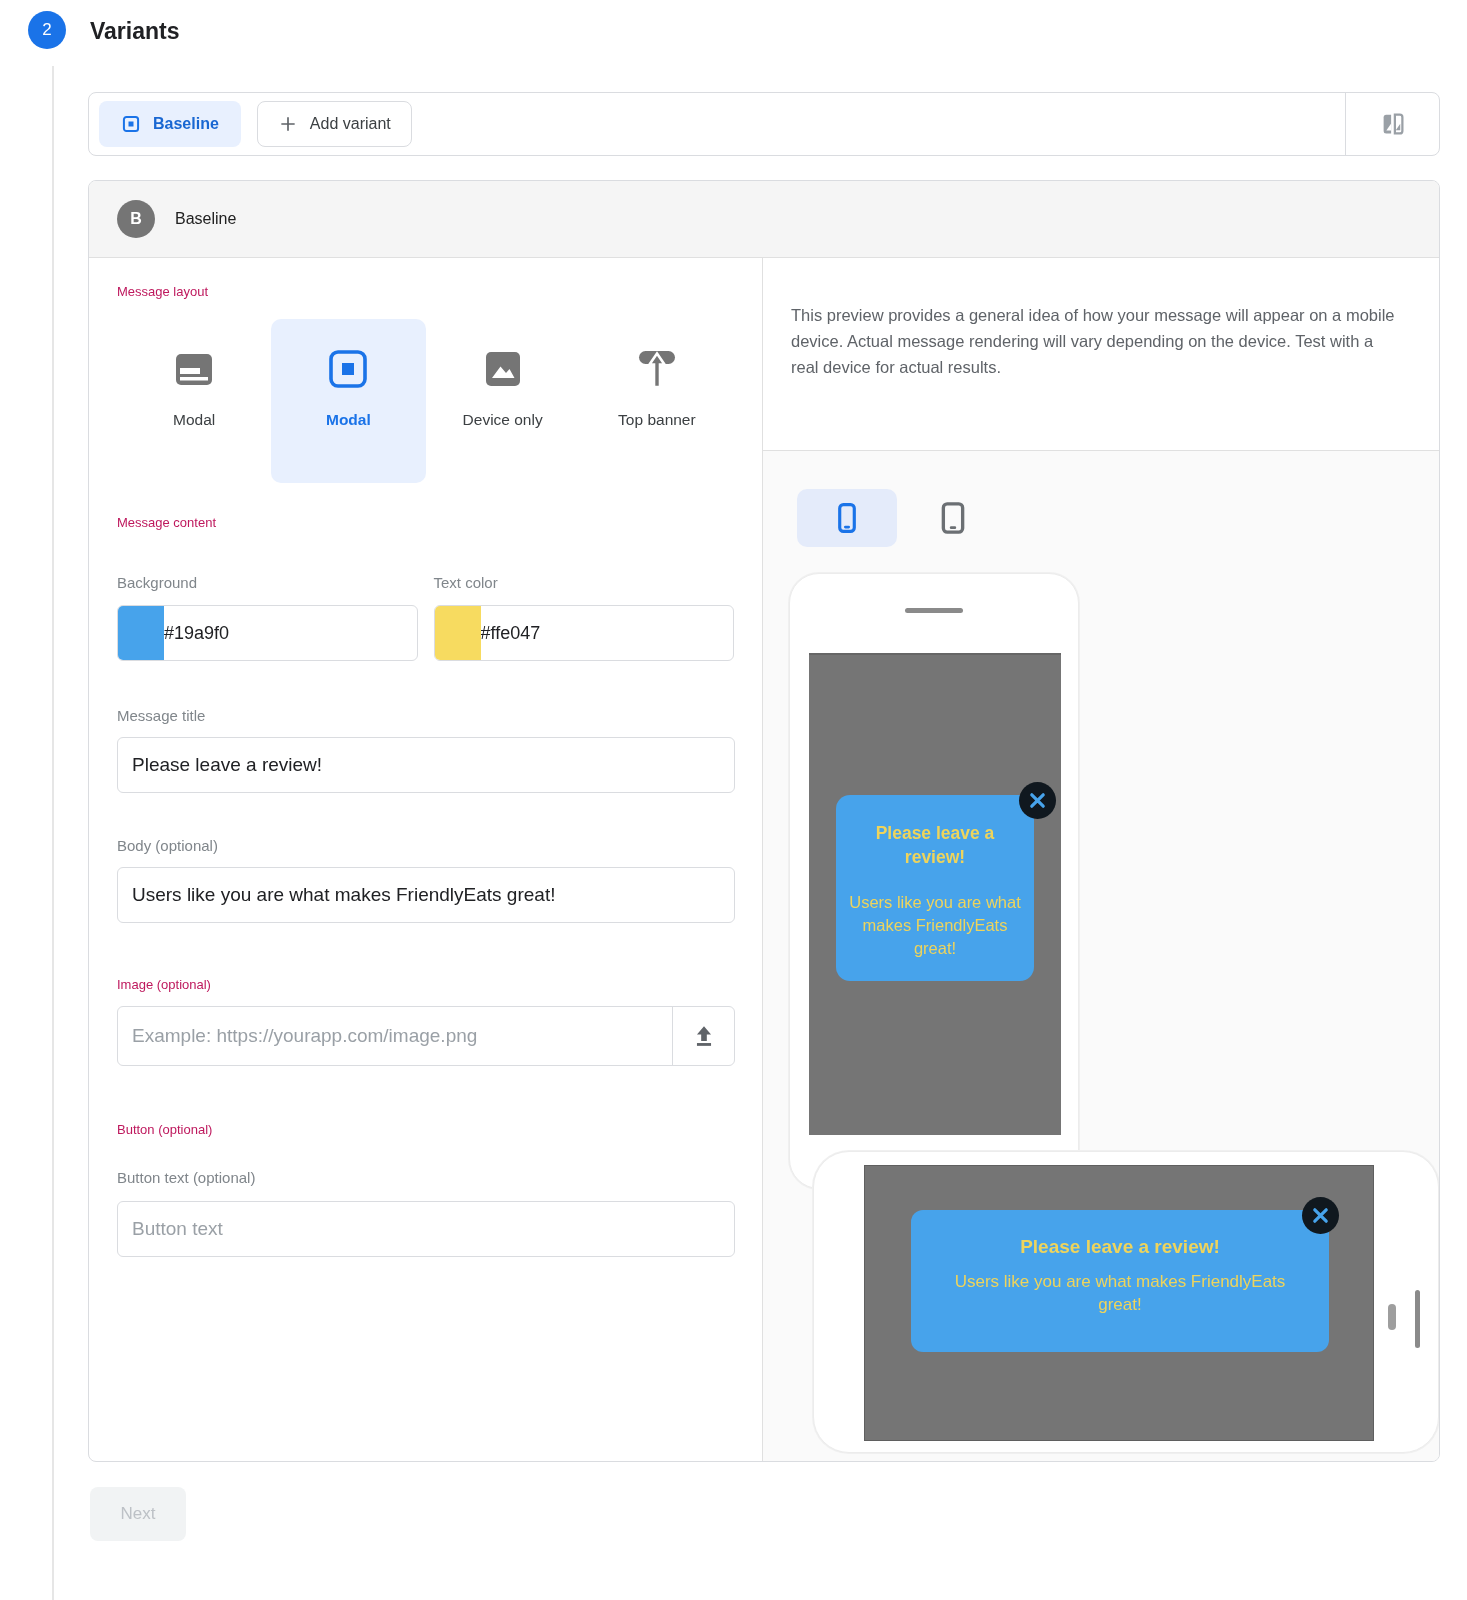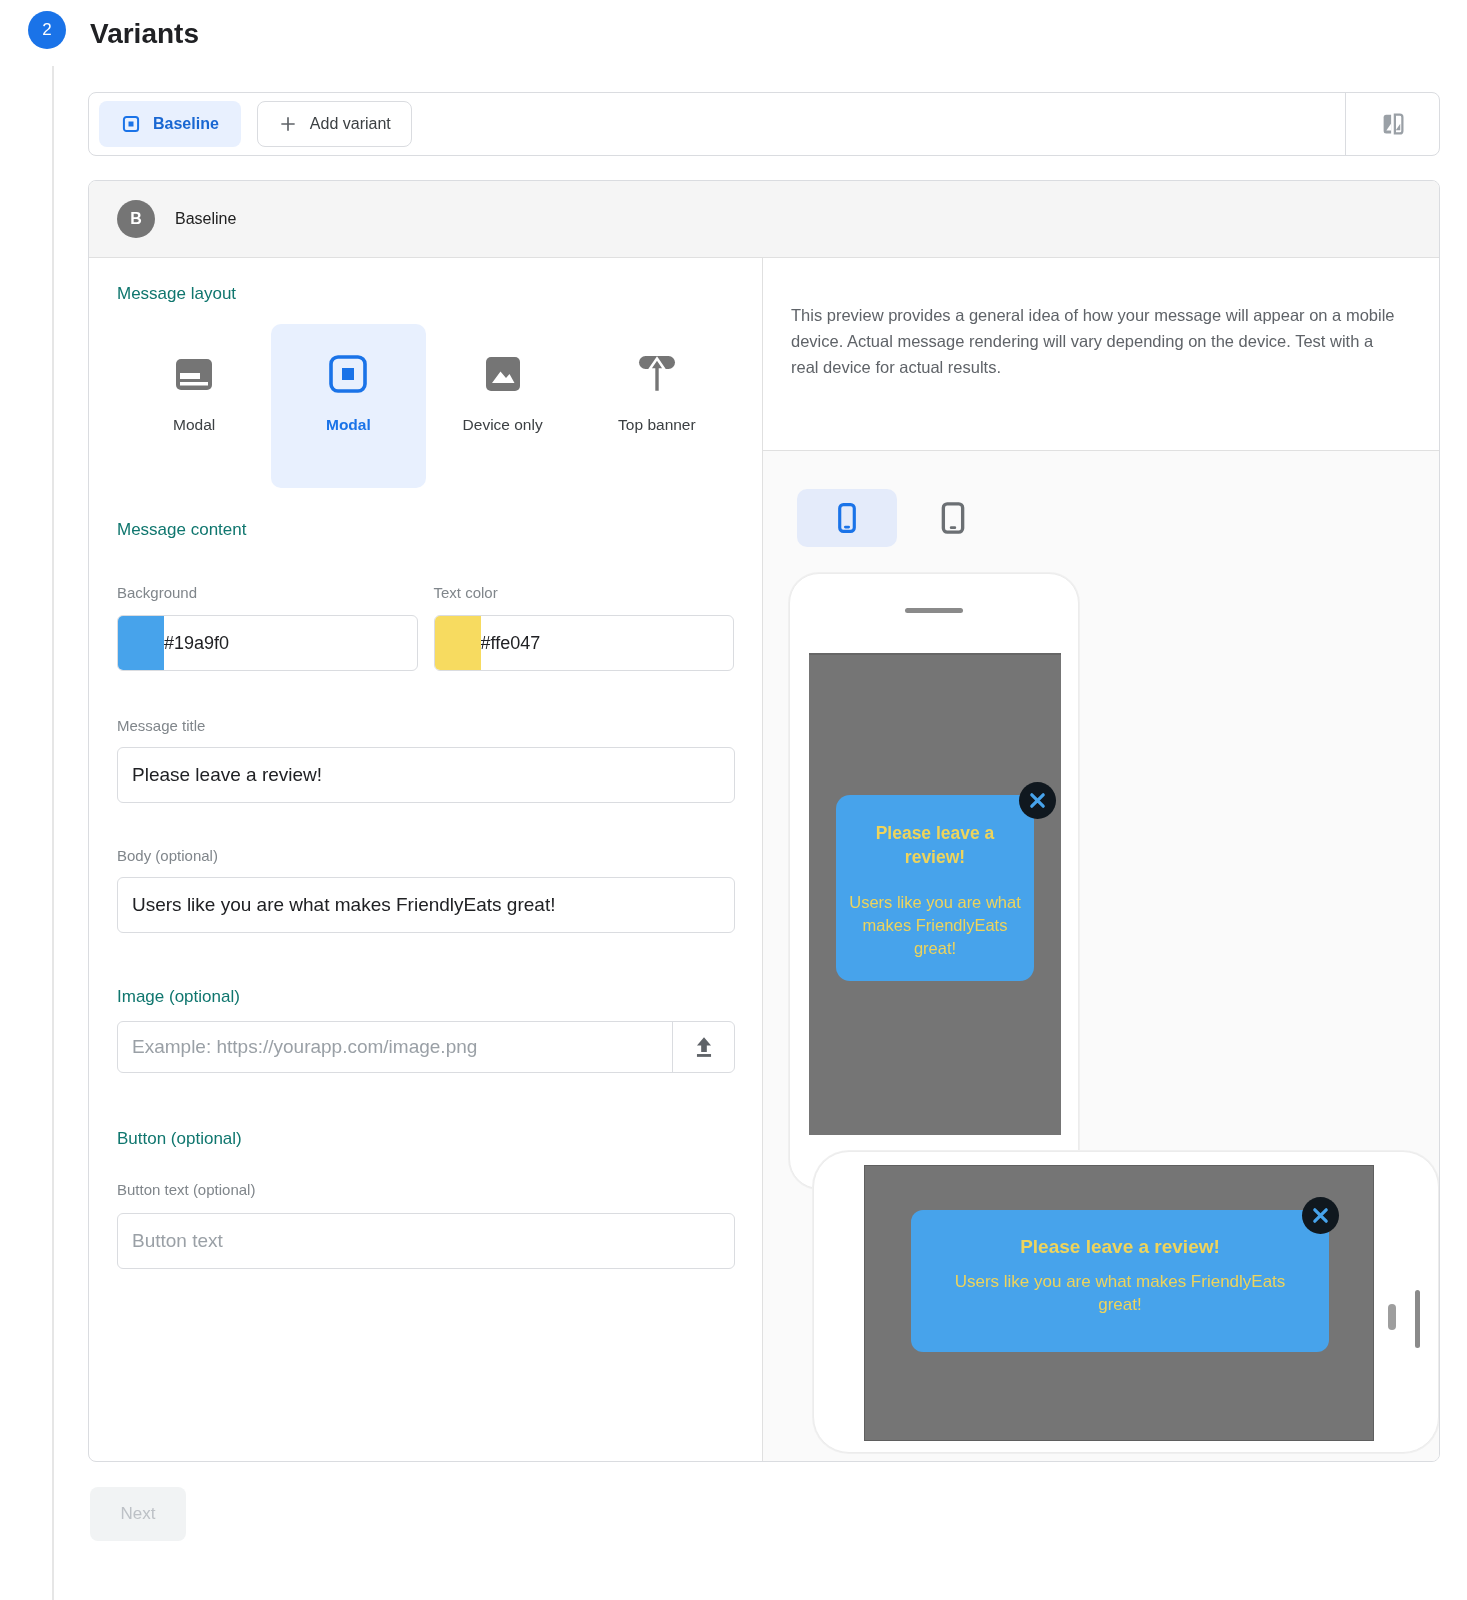--- a/index.html
+++ b/index.html
@@ -3,21 +3,21 @@
 <meta charset="utf-8">
 <style>
   * { box-sizing: border-box; margin: 0; padding: 0; }
   html,body { background:#fff; }
   body { font-family: "Liberation Sans", sans-serif; width:1467px; height:1600px; position:relative; color:#202124; }
   .page { position:absolute; inset:0; overflow:hidden; }
 
   
   .step-badge { position:absolute; left:28px; top:11px; width:38px; height:38px; border-radius:50%;
     background:#1a73e8; color:#fff; font-size:17px; display:flex; align-items:center; justify-content:center; }
-  .step-title { position:absolute; left:90px; top:18px; font-size:28px; font-weight:bold; color:#202124; }
+  .step-title { position:absolute; left:90px; top:18px; font-size:23px; font-weight:bold; color:#202124; }
   .step-line { position:absolute; left:52px; top:66px; width:2px; height:1534px; background:#e6e6e6; }
 
   
   .tabbar { position:absolute; left:88px; top:92px; width:1352px; height:64px; border:1px solid #dadce0;
     border-radius:8px; display:flex; align-items:stretch; background:#fff; }
   .tabbar-left { flex:1; display:flex; align-items:center; padding:0 10px; }
   .tab-chip { display:flex; align-items:center; gap:12px; background:#e8f0fe; border-radius:8px; height:46px;
     padding:0 22px; cursor:pointer; }
   .tab-chip .label { color:#1967d2; font-size:16px; font-weight:bold; }
   .add-variant { display:flex; align-items:center; gap:12px; border:1px solid #dadce0; border-radius:8px;
@@ -30,21 +30,21 @@
     border-radius:8px; background:#fff; display:flex; flex-direction:column; overflow:hidden; }
   .card-header { height:77px; background:#f5f5f5; border-bottom:1px solid #e0e0e0; display:flex; align-items:center;
     padding-left:28px; flex:none; }
   .avatar { width:38px; height:38px; border-radius:50%; background:#757575; color:#fff; font-weight:bold;
     font-size:16px; display:flex; align-items:center; justify-content:center; }
   .card-header .title { margin-left:20px; font-size:16px; color:#212121; }
   .card-body { flex:1; display:flex; min-height:0; }
 
   
   .form-col { width:674px; border-right:1px solid #e0e0e0; padding:26px 28px; }
-  h3.sec { font-size:17px; font-weight:normal; color:#0f766e; }
+  h3.sec { font-size:13px; font-weight:normal; color:#be185d; }
   .layout-row { display:flex; margin-top:20px; }
   .layout-opt { width:158px; height:164px; display:flex; flex-direction:column; align-items:center;
     padding-top:26px; border-radius:10px; cursor:pointer; }
   .layout-opt.selected { background:#e8f0fe; }
   .layout-opt .lbl { margin-top:18px; font-size:15.5px; color:#3c4043; }
   .layout-opt.selected .lbl { color:#1a73e8; font-weight:bold; }
 
   .field-label { font-size:15px; color:#80868b; }
   .color-row { display:flex; gap:16px; margin-top:44px; }
   .color-field { width:302px; }
@@ -61,21 +61,21 @@
   .text-input input { border:none; outline:none; width:100%; font-size:19px; color:#202124; padding:0 14px;
     font-family:"Liberation Sans",sans-serif; background:transparent; }
   .text-input input::placeholder { color:#9aa0a6; }
   .mt46 { margin-top:46px; } .mt44 { margin-top:44px; } .mt54 { margin-top:54px; }
   .mt34 { margin-top:34px; } .mt56 { margin-top:56px; } .mt32i { margin-top:32px; }
   h3.mt32 { margin-top:32px; }
 
   .label-with-help { display:flex; align-items:center; gap:10px; }
   .help-icon { width:21px; height:21px; border:1.6px solid #80868b; border-radius:50%; color:#80868b;
     font-size:13px; display:flex; align-items:center; justify-content:center; cursor:pointer; }
-  .url-group { margin-top:14px; width:618px; height:52px; border:1px solid #dadce0; border-radius:6px;
+  .url-group { margin-top:14px; width:618px; height:60px; border:1px solid #dadce0; border-radius:6px;
     display:flex; background:#fff; }
   .url-group input { flex:1; border:none; outline:none; font-size:19px; padding:0 14px; color:#202124;
     font-family:"Liberation Sans",sans-serif; background:transparent; }
   .url-group input::placeholder { color:#9aa0a6; }
   .upload-cell { width:62px; border-left:1px solid #dadce0; display:flex; align-items:center; justify-content:center; cursor:pointer; }
 
   
   .preview-col { flex:1; display:flex; flex-direction:column; min-width:0; }
   .preview-head { height:193px; padding:28px; border-bottom:1px solid #e0e0e0; }
   .preview-head p { margin-top:16px; font-size:16.5px; line-height:26px; color:#5f6368; max-width:610px; }

